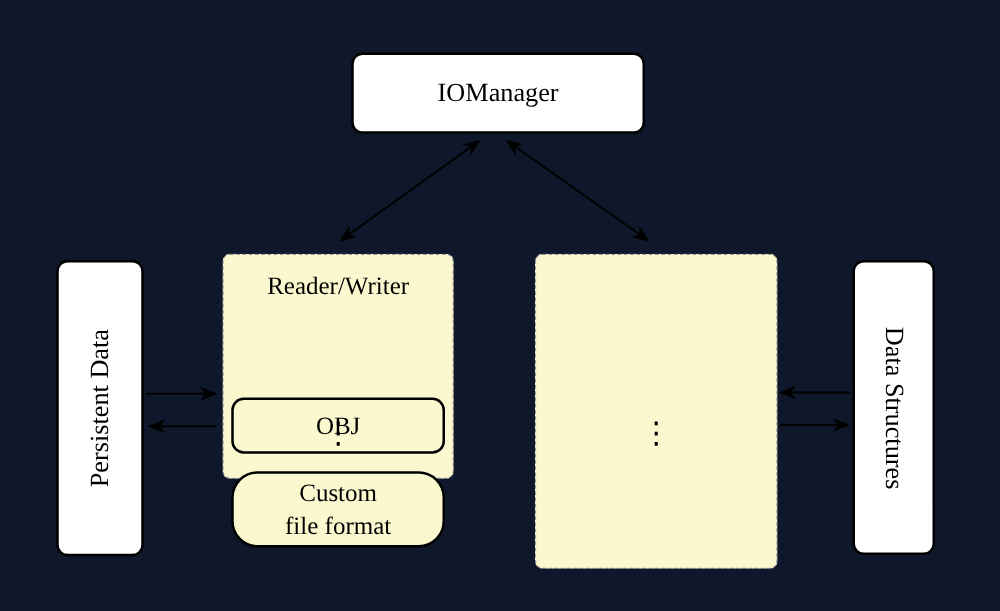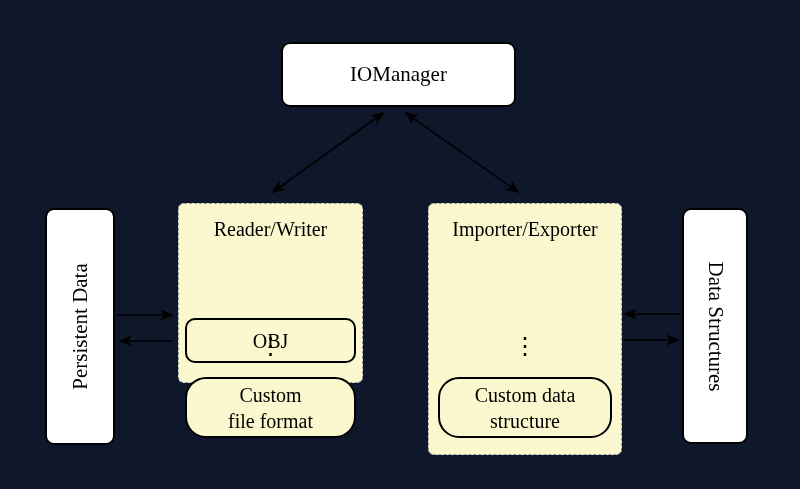--- a/index.html
+++ b/index.html
@@ -115,25 +115,20 @@
       <span>OBJ</span>
     </div>
     <div class="dots">⋮</div>
     <div class="inner-box inner-bottom">
       <span>Custom
 file format</span>
     </div>
   </div>
 
   <div class="panel" id="panel-importer-exporter">
-    <div class="panel-title">Importer/Exporter</div>
     <div class="dots">⋮</div>
-    <div class="inner-box inner-bottom">
-      <span>Custom data
-structure</span>
-    </div>
   </div>
 
   <div class="node" id="data-structures">
     <span class="rot-cw">Data Structures</span>
   </div>
 
 </div>
 
 </body></html>

